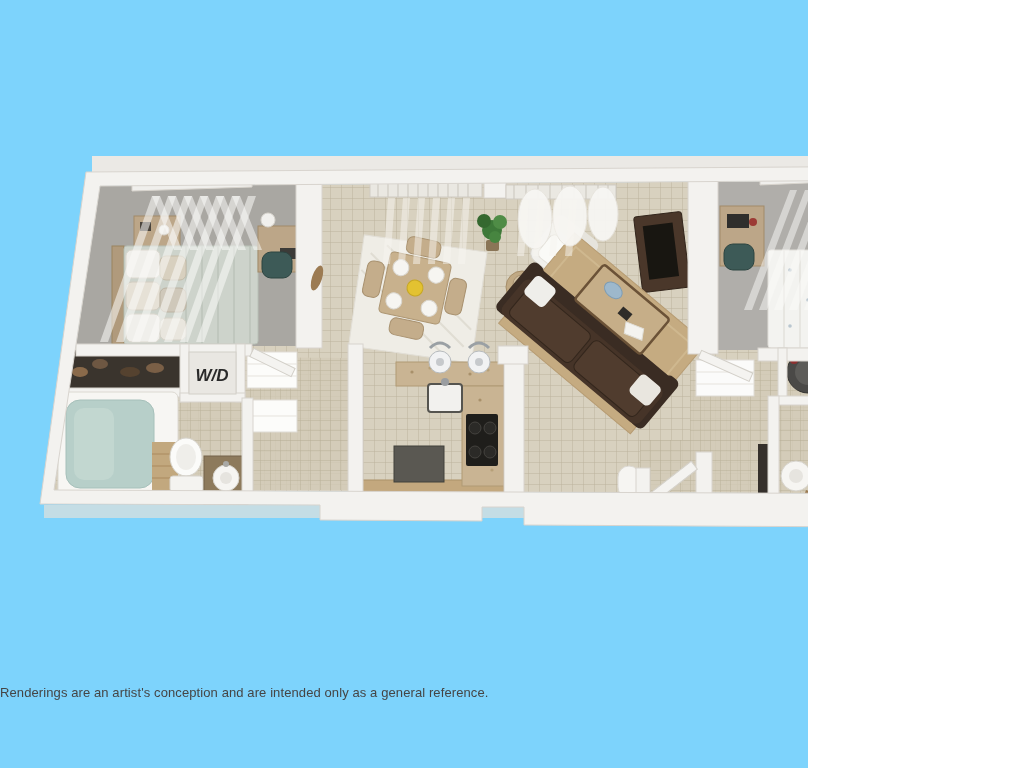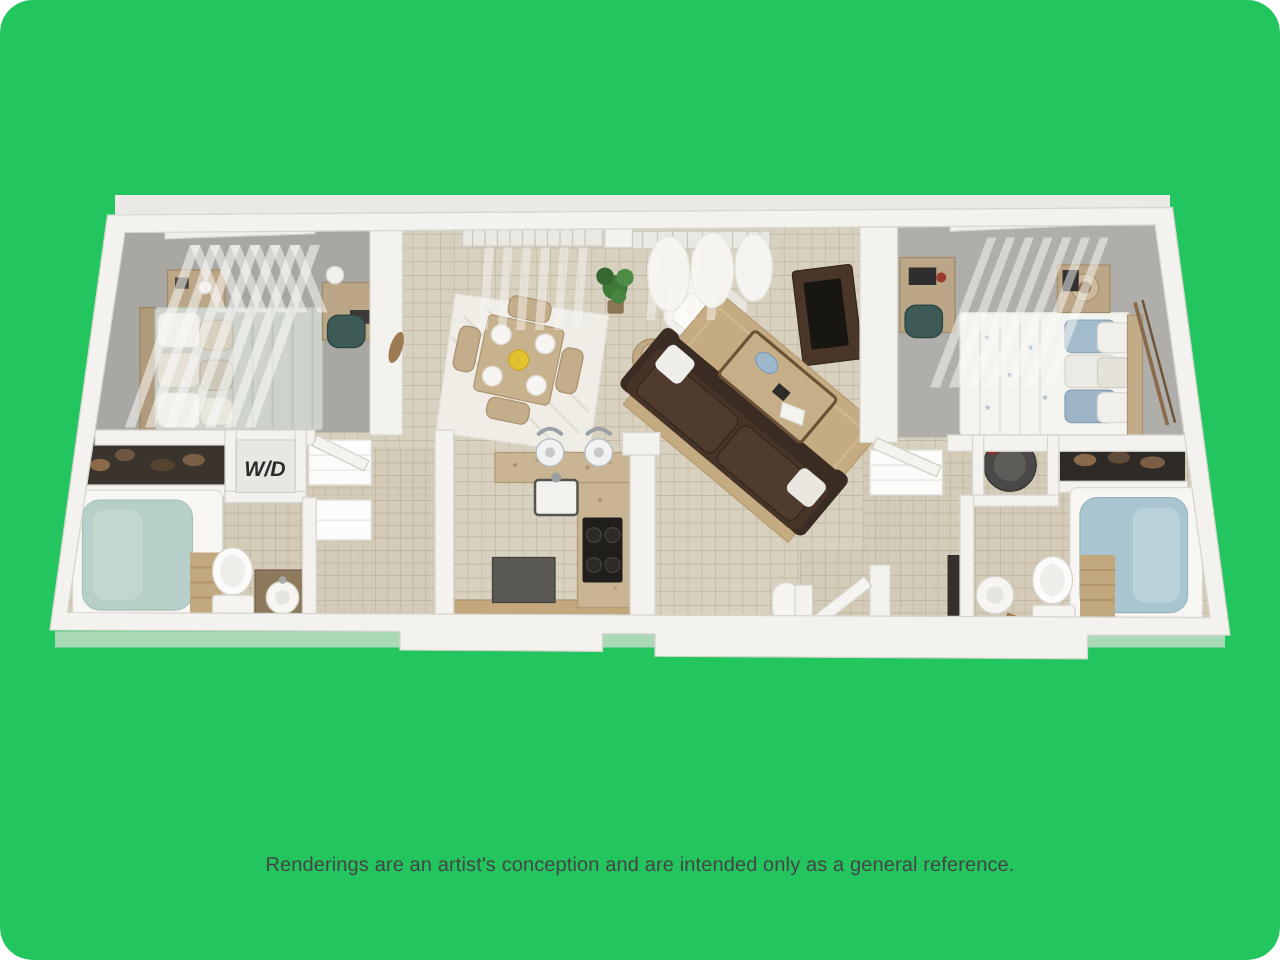--- a/index.html
+++ b/index.html
@@ -1,20 +1,20 @@
 <!DOCTYPE html>
 <html><head>
 <meta charset="utf-8">
 <style>
   html,body{margin:0;padding:0;background:#ffffff;}
-  .stage{position:relative;width:1024px;height:768px;background:#22c55e;overflow:hidden;
-         font-family:"Liberation Sans",sans-serif;border-radius:26px;}
+  .stage{position:relative;width:808px;height:768px;background:#7dd3fc;overflow:hidden;
+         font-family:"Liberation Sans",sans-serif;}
   .plan-svg{position:absolute;left:0;top:0;}
-  .disclaimer{position:absolute;left:0;right:0;top:680px;text-align:center;
-              color:#454545;font-size:16px;line-height:25px;letter-spacing:.1px;}
+  .disclaimer{position:absolute;left:0;right:0;top:680px;text-align:left;
+              color:#454545;font-size:13px;line-height:25px;letter-spacing:.1px;}
   .wd-text{font-family:"Liberation Sans",sans-serif;font-weight:bold;font-style:italic;}
 </style>
 </head>
 <body>
 
 <div class="stage">
 
 <svg class="plan-svg" width="1024" height="768" viewBox="0 0 1024 768">
   <defs>
     <pattern id="tile" width="11" height="11" patternUnits="userSpaceOnUse">

